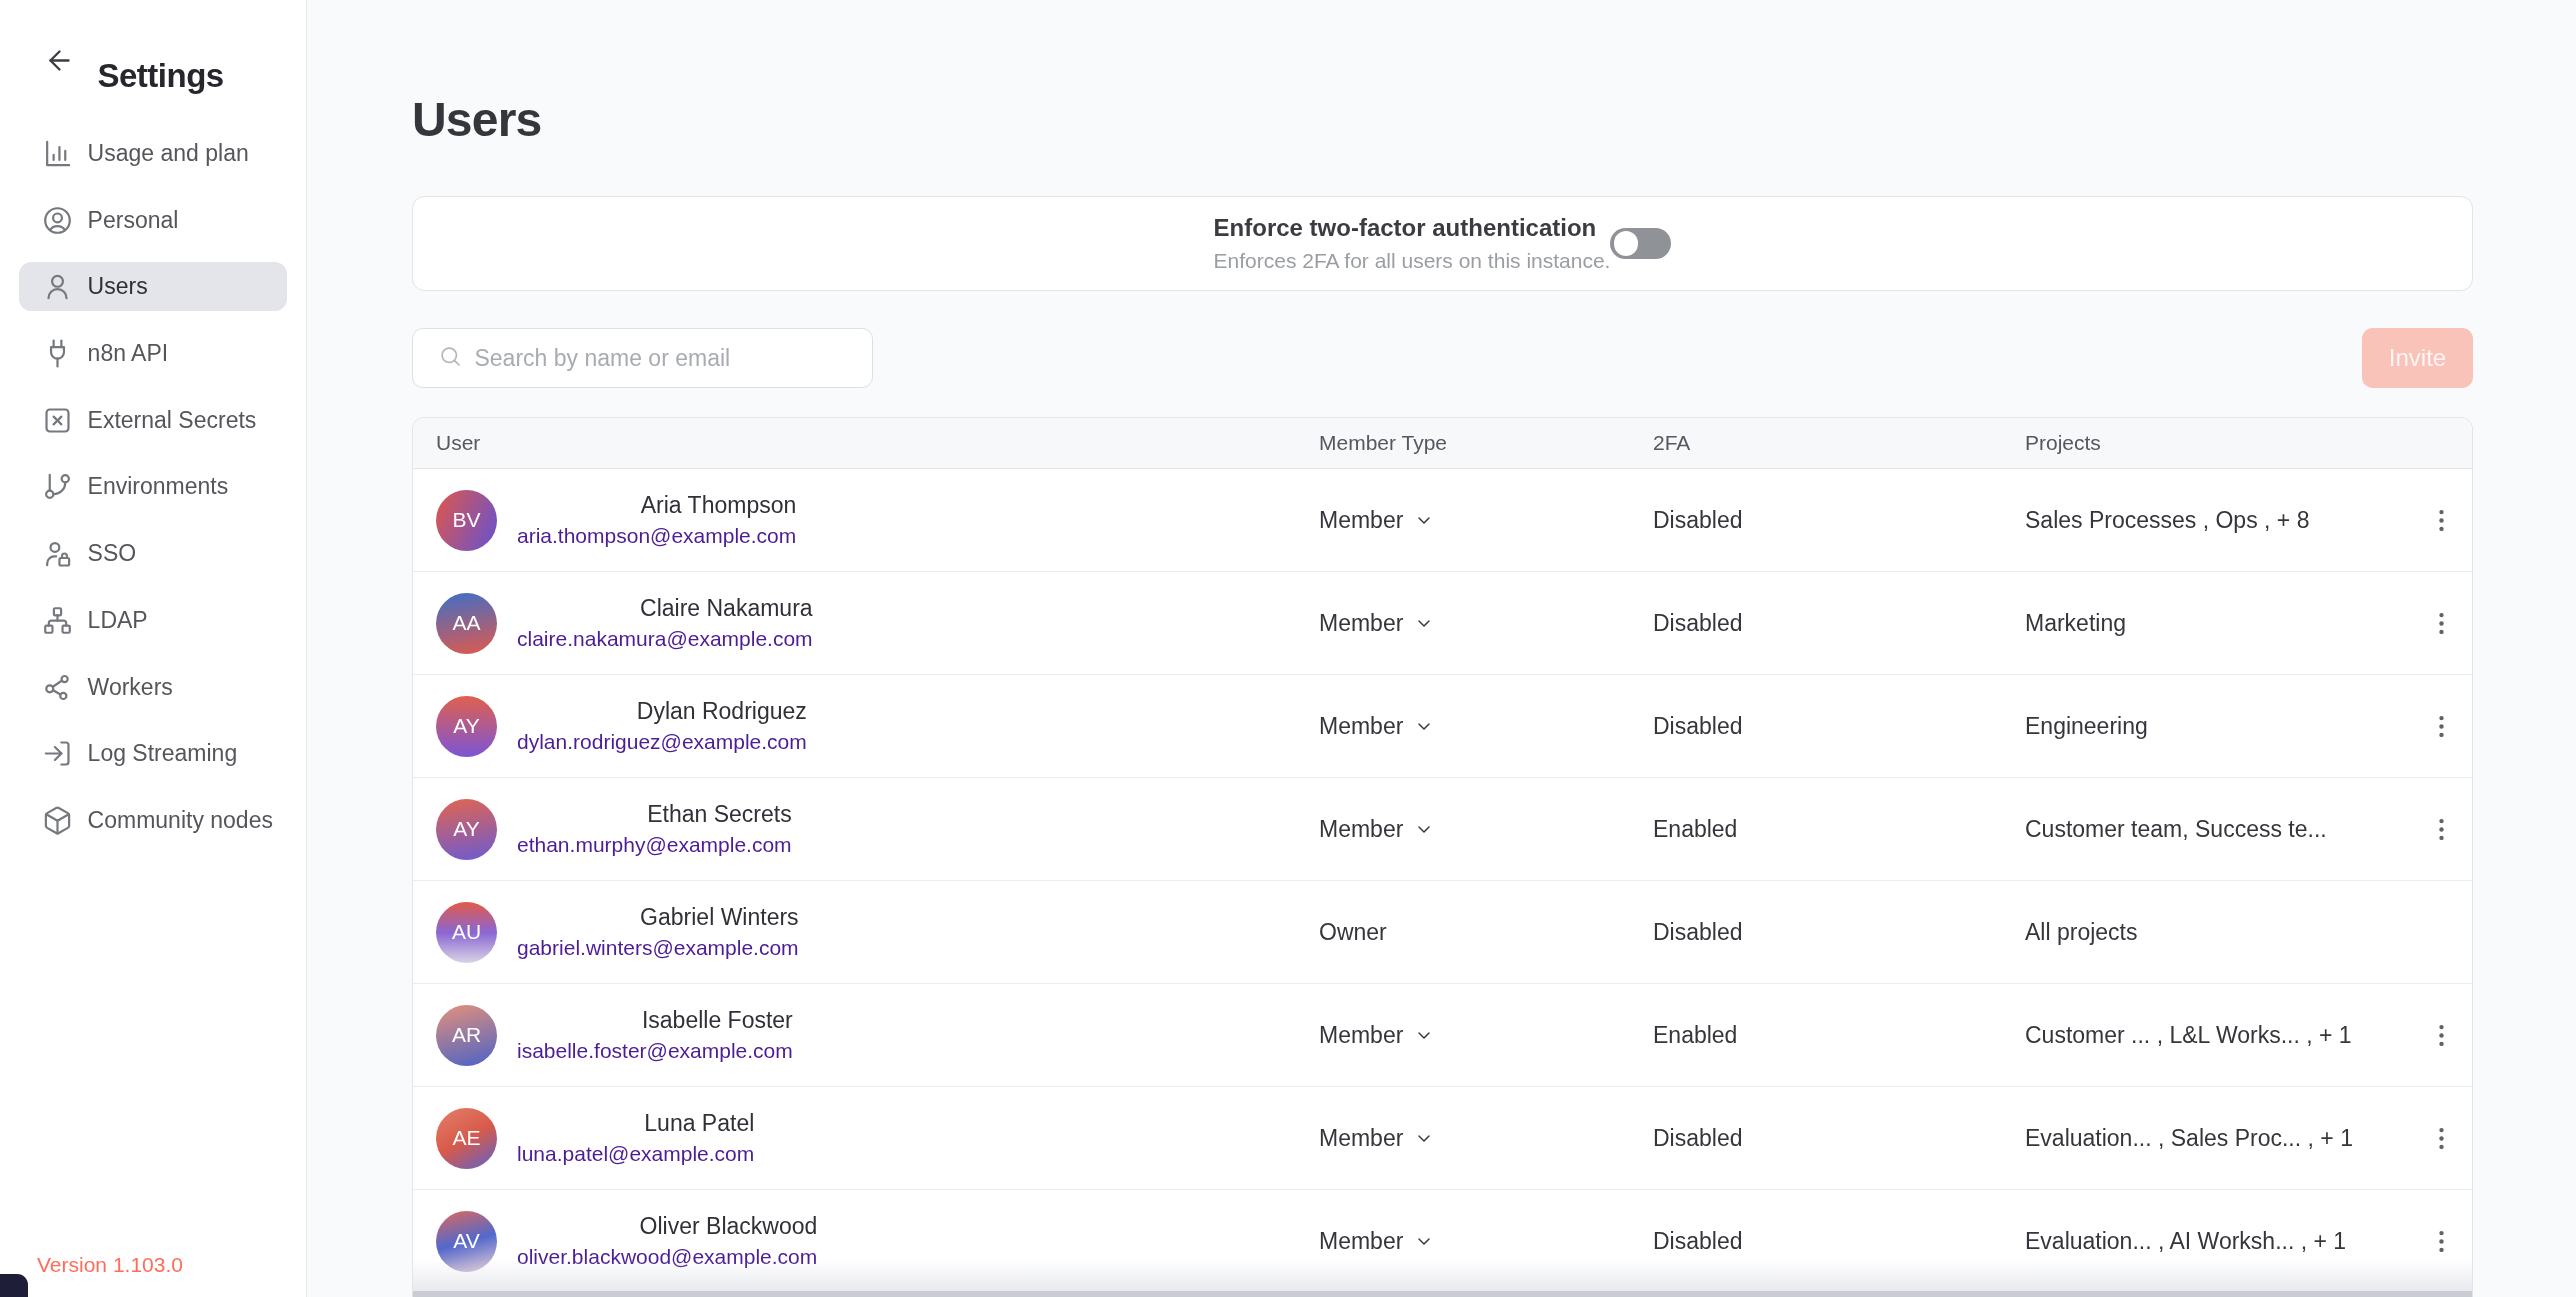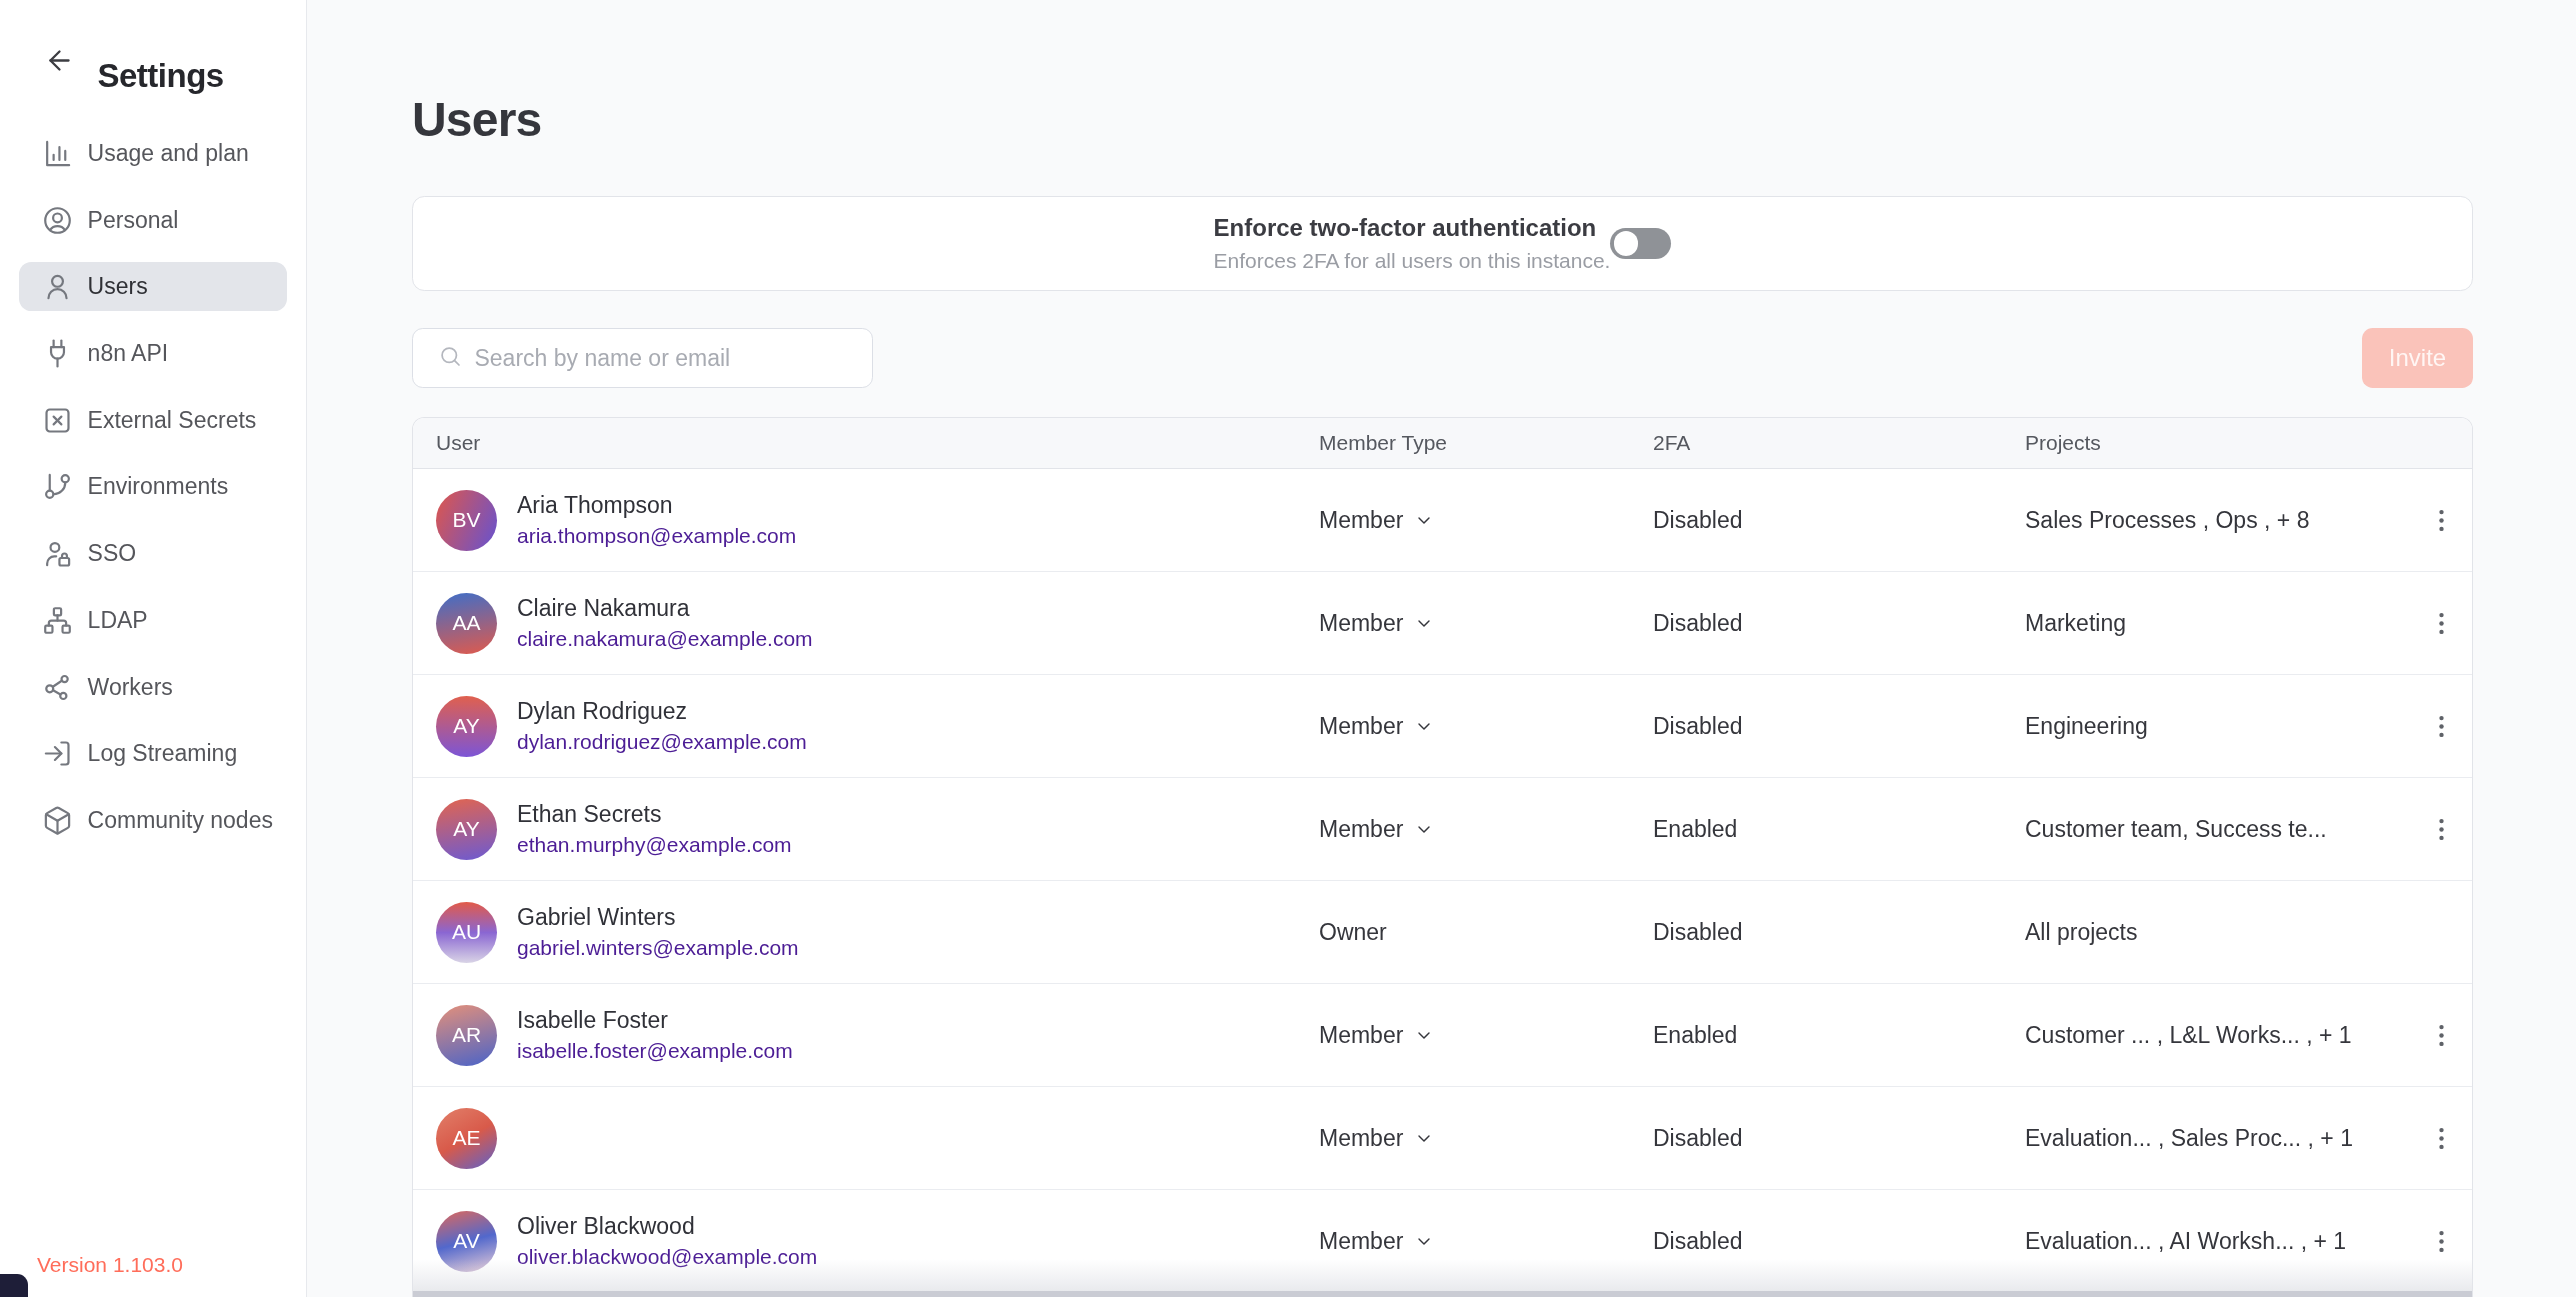--- a/index.html
+++ b/index.html
@@ -52,21 +52,21 @@
                 color:#fff6f4; font-size:24px; font-weight:500; font-family:inherit; cursor:not-allowed; }
 
   
   .table { margin-top:29px; background:#fff; border:1.5px solid #e2e4e9; border-bottom:none;
            border-radius:12.3px 12.3px 0 0; height:880px; overflow:hidden; position:relative; }
   .t-grid { display:grid; grid-template-columns:883px 334px 372px 386px 1fr;
             align-items:center; padding-left:23px; }
   .t-head { height:51px; background:#f7f8fa; border-bottom:1.5px solid #e2e4e9;
             border-radius:10.7px 10.7px 0 0; font-size:21px; color:#55585f; font-weight:500; }
   .t-row { height:103px; border-bottom:1.5px solid #eaecf0; background:#fff; }
-  .user-cell { display:flex; align-items:center; gap:20px; min-width:0; }
+  .user-cell { display:flex; align-items:center; gap:20px; min-width:0;text-align:right; }
   .avatar { width:61px; height:61px; border-radius:50%; display:flex; align-items:center;
             justify-content:center; color:#fff; font-size:21px; font-weight:500; flex-shrink:0; }
   .u-name { font-size:23px; font-weight:500; color:#303138; }
   .u-email { font-size:21px; color:#4c1d95; margin-top:5.4px; }
   .role-cell { display:flex; align-items:center; gap:10.7px; font-size:23px; color:#35363c;
                cursor:pointer; width:max-content; }
   .role-cell.static { cursor:default; }
   .role-cell svg { width:20px; height:20px; color:#35363c; }
   .twofa-cell, .projects-cell { font-size:23px; color:#35363c; white-space:nowrap;
                                 overflow:hidden; text-overflow:ellipsis; padding-right:15.4px; }
@@ -414,20 +414,24 @@
                     <circle cx="12" cy="12" r="1.7"></circle>
                     <circle cx="12" cy="18.5" r="1.7"></circle>
                   </svg>
                 </span>
               </button>
             </div>
           </div>
           <div class="t-grid t-row">
             <div class="user-cell">
               <div class="avatar" style="background: linear-gradient(150deg, rgb(226, 128, 106), rgb(216, 90, 74), rgb(91, 98, 204));">AE</div>
+              <div>
+                <div class="u-name">Luna Patel</div>
+                <div class="u-email">luna.patel@example.com</div>
+              </div>
             </div>
             <div class="role-cell">
               <span>Member</span>
               <span style="display: flex;">
                 <svg viewBox="0 0 24 24" fill="none" stroke="currentColor" stroke-width="1.7" stroke-linecap="round" stroke-linejoin="round">
                   <path d="m6 9.5 6 6 6-6"></path>
                 </svg>
               </span>
             </div>
             <div class="twofa-cell">Disabled</div>

